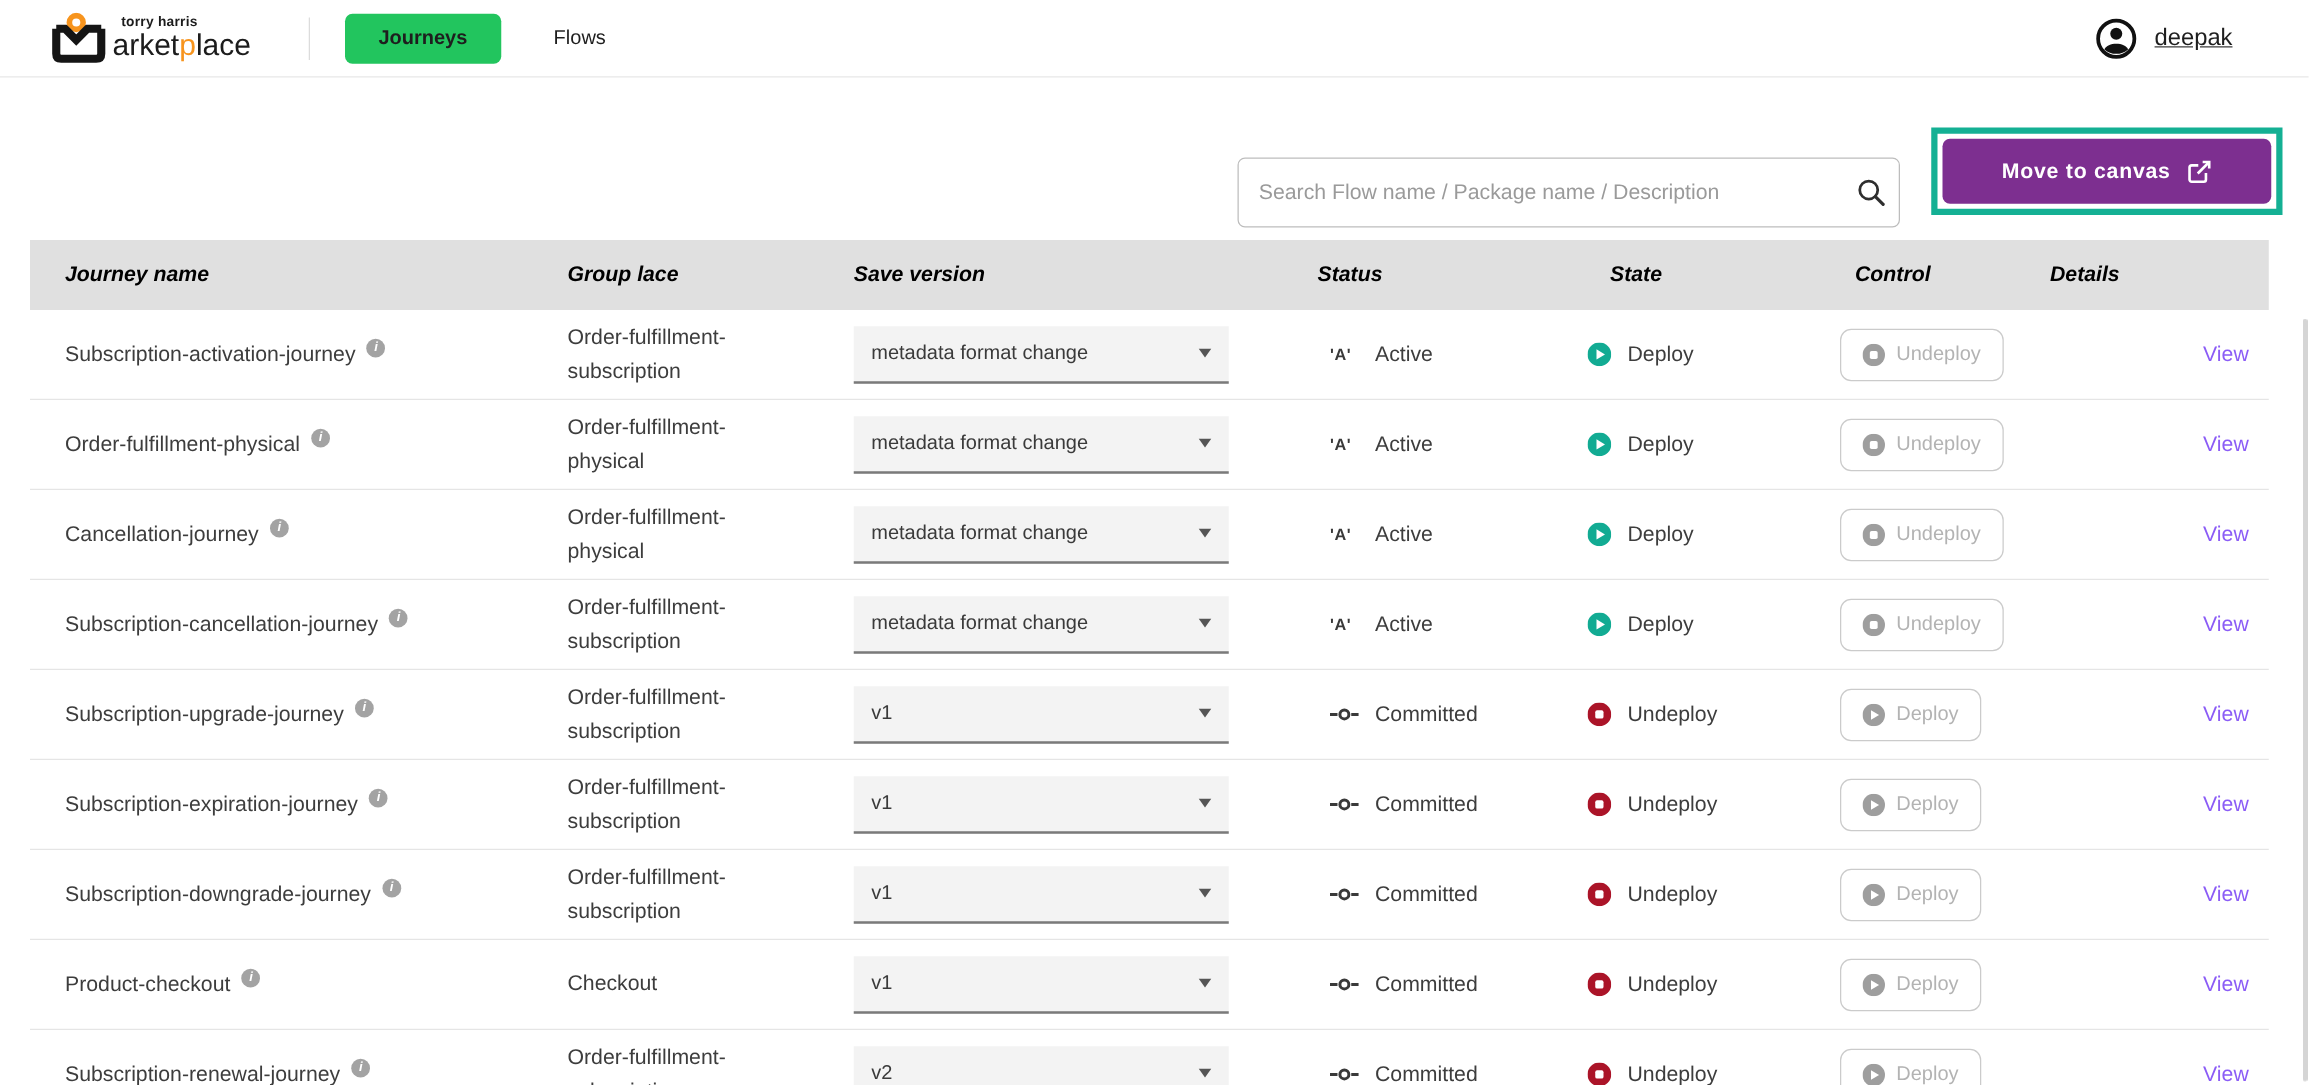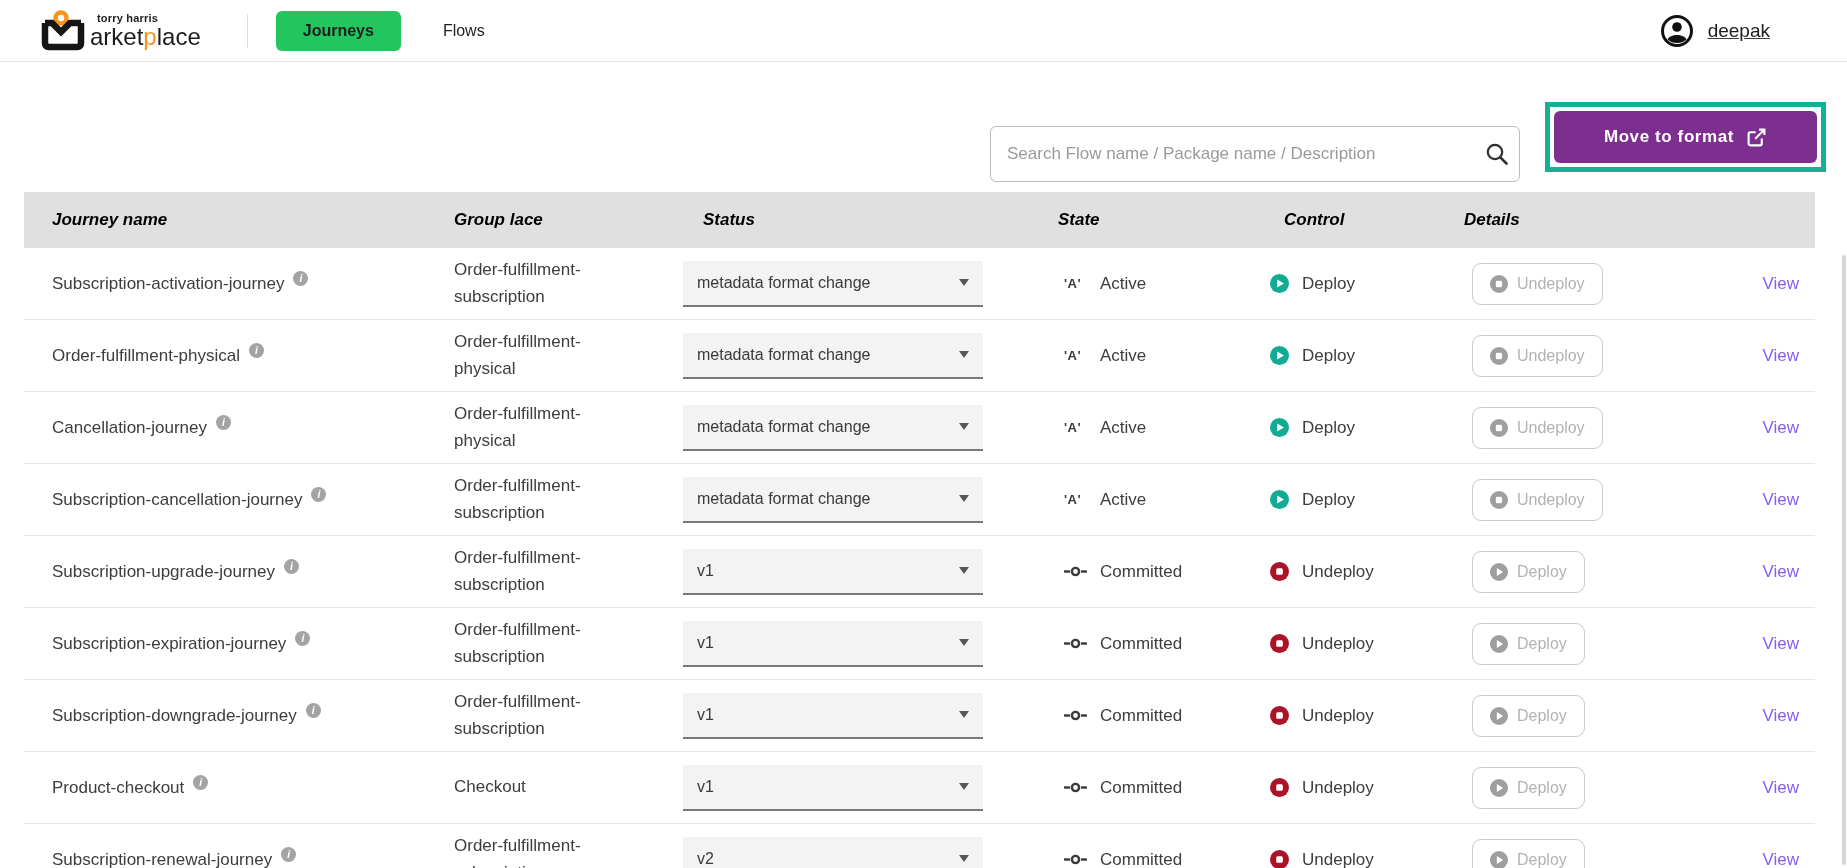--- a/index.html
+++ b/index.html
@@ -1,21 +1,21 @@
 <!DOCTYPE html>
 <html><head>
 <meta charset="utf-8">
 <title>Marketplace</title>
 <style>
   * { box-sizing: border-box; margin: 0; padding: 0; }
   html,body { width:1847px; height:868px; overflow:hidden; background:#fff;
               font-family:"Liberation Sans", sans-serif; color:#3d3d3d; }
 
   
-  .topbar { height:62px; display:flex; align-items:center; padding:0 77px 0 40px;
+  .topbar { height:62px; display:flex; align-items:center; padding:0 61px 0 40px;
             border-bottom:1px solid #e7e7e7; background:#fff; position:relative; }
   .logo { display:flex; align-items:center; }
   .logo-text { margin-left:4px; display:flex; flex-direction:column; }
   .logo-tagline { font-size:11px; font-weight:700; color:#1c1c1c; padding-left:7px; letter-spacing:.2px; }
   .logo-word { font-size:24px; font-weight:500; color:#1c1c1c; line-height:1; margin-top:1px; }
   .logo-word .accent { color:#f7941d; }
   .nav-divider { width:1px; height:34px; background:#dcdcdc; margin:0 28px 0 46px; }
   .tab { font-size:16px; color:#1e1e1e; cursor:pointer; }
   .tab.active { background:#22c55e; border-radius:6px; font-weight:700; padding:11px 27px; }
   .tab.plain { margin-left:42px; font-weight:400; }
@@ -112,34 +112,35 @@
       <svg width="26" height="26" viewBox="0 0 26 26">
         <circle cx="11" cy="11" r="7.2" fill="none" stroke="#2e2e2e" stroke-width="2.2"></circle>
         <line x1="16.3" y1="16.3" x2="22.5" y2="22.5" stroke="#2e2e2e" stroke-width="2.6" stroke-linecap="round"></line>
       </svg>
     </span>
   </div>
 
   <div class="cta-highlight">
 
     <button class="cta-button">
-      <span>Move to format</span>
+      <span>Move to canvas</span>
       <svg width="21" height="21" viewBox="0 0 24 24">
         <path d="M18 13v6a2 2 0 0 1-2 2H5a2 2 0 0 1-2-2V8a2 2 0 0 1 2-2h6" fill="none" stroke="#fff" stroke-width="2.4"></path>
         <path d="M15 3h6v6" fill="none" stroke="#fff" stroke-width="2.4"></path>
         <path d="M10.5 13.5 L21 3" fill="none" stroke="#fff" stroke-width="2.4"></path>
       </svg>
     </button>
   </div>
 </div>
 
 <div class="table">
   <div class="grid-row thead">
     <div class="th-journey">Journey name</div>
     <div>Group lace</div>
+    <div>Save version</div>
     <div class="th-status">Status</div>
     <div class="th-state">State</div>
     <div class="th-control">Control</div>
     <div class="th-details">Details</div>
   </div>
   <div>
       <div class="grid-row trow row-active">
     <div class="cell-journey">
       <span>Subscription-activation-journey</span>
       <span class="info-badge">i</span>

